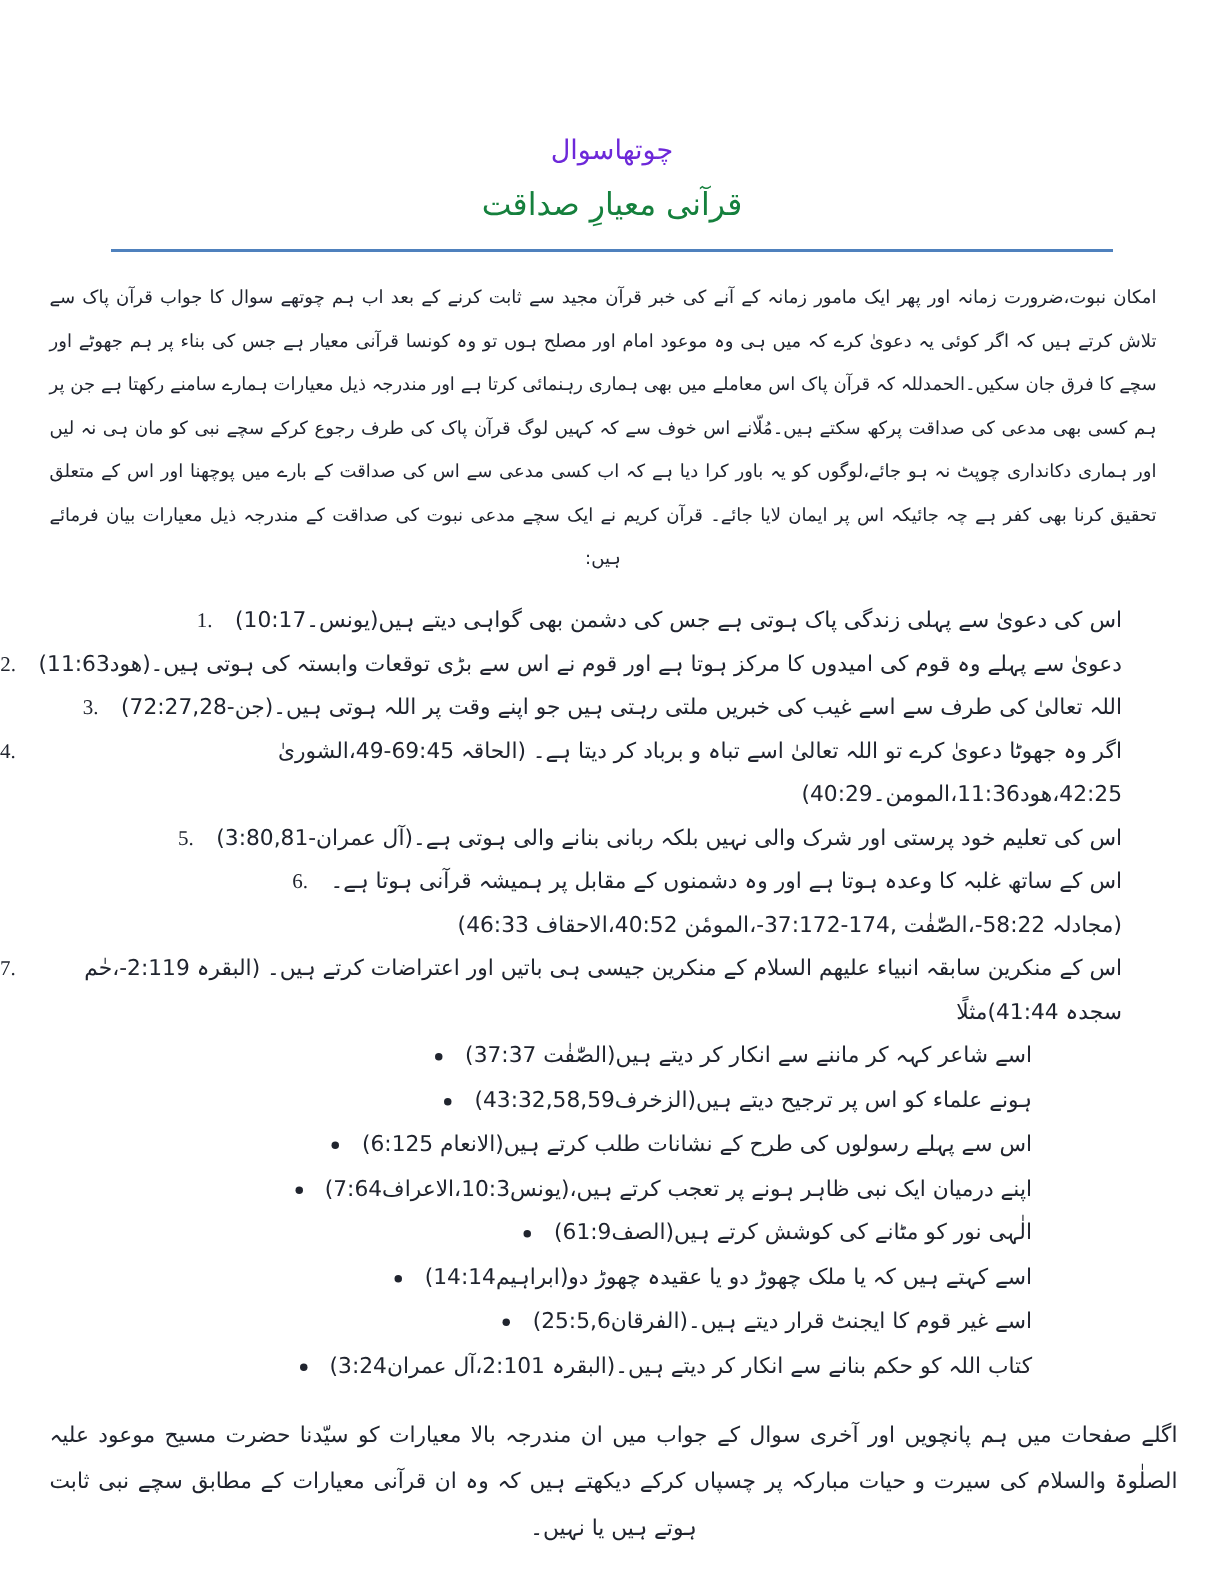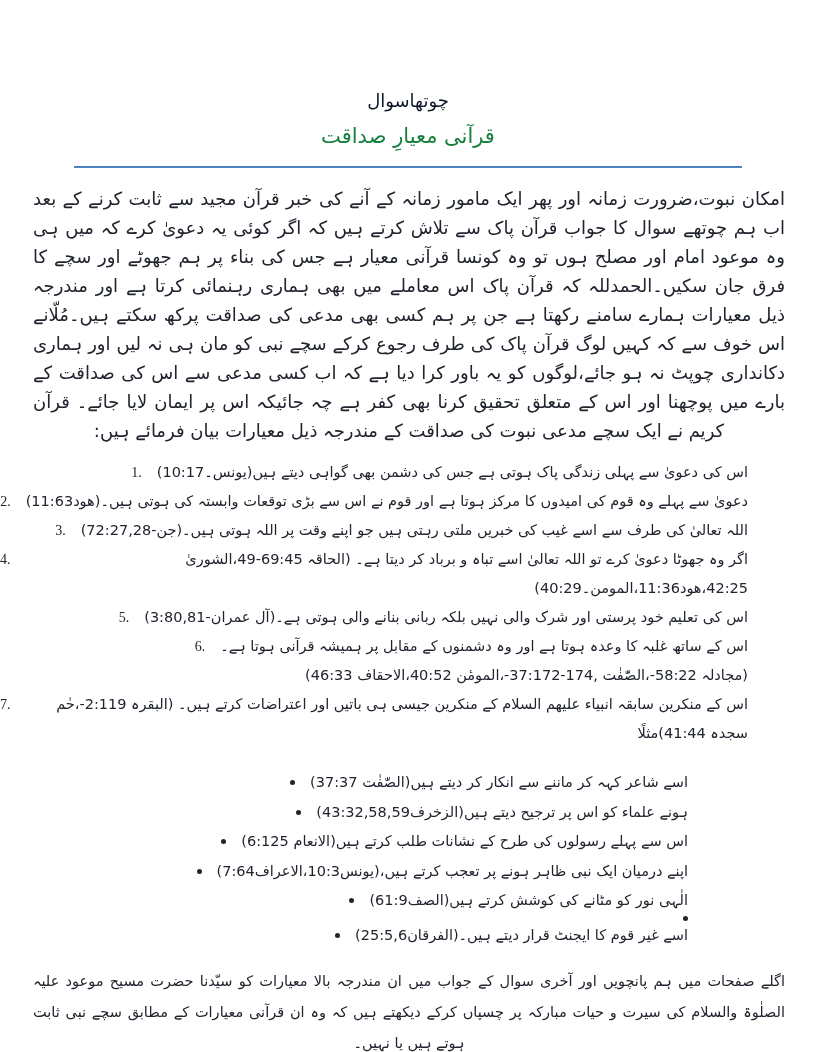--- a/index.html
+++ b/index.html
@@ -6,33 +6,33 @@
   body{
     width:816px;height:1052px;
     font-family:"DejaVu Sans",sans-serif;
     color:#20242e;
     overflow:hidden;
   }
   .page{padding-top:86px;}
 
   
   .title-block{text-align:center;}
-  .title1{font-size:18px;line-height:30px;color:#0f172a;}
+  .title1{font-size:18px;line-height:30px;color:#6d28d9;}
   .title2{font-size:21px;line-height:40px;color:#15803d;}
   .heading-rule{
     border:none;border-top:2px solid #4f81bd;
     margin:10px 74px 0 74px;height:0;
   }
 
   
   .para{
     direction:rtl;unicode-bidi:embed;
     text-align:justify;text-align-last:center;
-    font-size:18px;line-height:29px;
-    margin:16px 31px 0 33px;
+    font-size:12px;line-height:29px;
+    margin:16px 45px 0 33px;
   }
 
   
   .numlist{margin-top:13px;padding-right:68px;}
   .nitem{
     display:flex;justify-content:flex-end;align-items:baseline;
     gap:15px;line-height:29px;
   }
   .num{
     font-family:"Liberation Serif",serif;
@@ -40,21 +40,21 @@
   }
   .ntxt{direction:rtl;unicode-bidi:embed;font-size:14.5px;}
   .nref{
     direction:rtl;unicode-bidi:embed;
     text-align:right;
     font-size:14.5px;line-height:29px;
   }
   .nref:empty{display:none;}
 
   
-  .bulletlist{margin-top:20px;padding-right:128px;}
+  .bulletlist{margin-top:0;padding-right:128px;}
   .bitem{
     display:flex;justify-content:flex-end;align-items:center;
     gap:15px;line-height:29.5px;
   }
   .dot{
     width:5px;height:5px;border-radius:50%;
     background:#20242e;flex:0 0 auto;
   }
   .btxt{direction:rtl;unicode-bidi:embed;font-size:14.5px;}
 
@@ -162,24 +162,29 @@
         <span class="btxt">اپنے درمیان ایک نبی ظاہر ہونے پر تعجب کرتے ہیں،(یونس10:3،الاعراف7:64)</span>
       </div>
 
       <div class="bitem">
         <span class="dot"></span>
         <span class="btxt">الٰہی نور کو مٹانے کی کوشش کرتے ہیں(الصف61:9)</span>
       </div>
 
       <div class="bitem">
         <span class="dot"></span>
+        <span class="btxt">اسے کہتے ہیں کہ یا ملک چھوڑ دو یا عقیدہ چھوڑ دو(ابراہیم14:14)</span>
       </div>
 
       <div class="bitem">
         <span class="dot"></span>
         <span class="btxt">اسے غیر قوم کا ایجنٹ قرار دیتے ہیں۔(الفرقان25:5,6)</span>
       </div>
 
+      <div class="bitem">
+        <span class="dot"></span>
+        <span class="btxt">کتاب اللہ کو حکم بنانے سے انکار کر دیتے ہیں۔(البقرہ 2:101،آل عمران3:24)</span>
+      </div>
     </div>
 
   <p class="closing">اگلے صفحات میں ہم پانچویں اور آخری سوال کے جواب میں ان مندرجہ بالا معیارات کو سیّدنا حضرت مسیح موعود علیہ الصلٰوۃ والسلام کی سیرت و حیات مبارکہ پر چسپاں کرکے دیکھتے ہیں کہ وہ ان قرآنی معیارات کے مطابق سچے نبی ثابت ہوتے ہیں یا نہیں۔</p>
 
 </div>
 
 </body></html>

